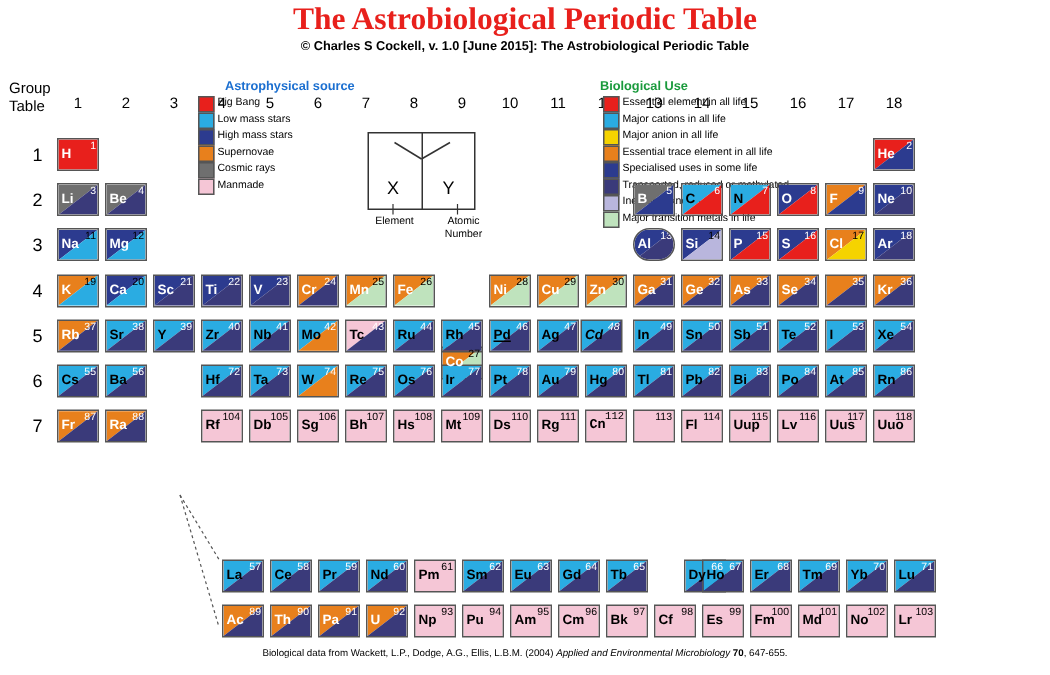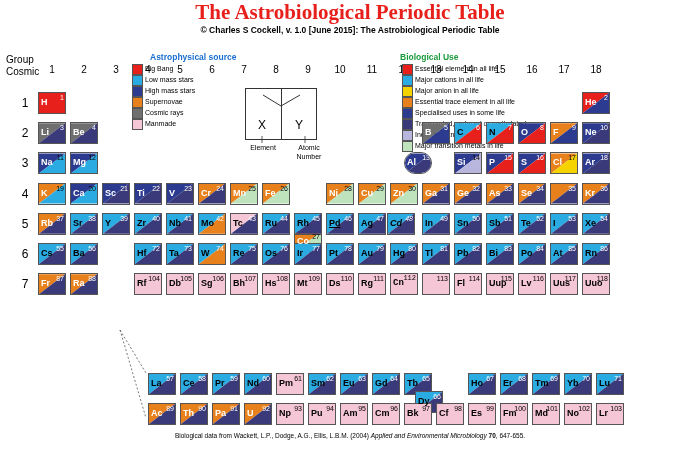--- a/index.html
+++ b/index.html
@@ -64,21 +64,21 @@
 
   svg.connector{position:absolute;left:0;top:0;width:700px;height:450px;pointer-events:none;}
 </style>
 </head>
 <body>
 
 <div class="title">The Astrobiological Periodic Table</div>
 <div class="subtitle">© Charles S Cockell, v. 1.0 [June 2015]: The Astrobiological Periodic Table</div>
 
 <div class="axis-label" id="group-label">Group</div>
-<div class="axis-label" id="period-label">Cosmic</div>
+<div class="axis-label" id="period-label">Table</div>
 
 <div id="group-numbers">
     <div class="grp" style="left: 42px; top: 64px;">1</div>
     <div class="grp" style="left: 74px; top: 64px;">2</div>
     <div class="grp" style="left: 106px; top: 64px;">3</div>
     <div class="grp" style="left: 138px; top: 64px;">4</div>
     <div class="grp" style="left: 170px; top: 64px;">5</div>
     <div class="grp" style="left: 202px; top: 64px;">6</div>
     <div class="grp" style="left: 234px; top: 64px;">7</div>
     <div class="grp" style="left: 266px; top: 64px;">8</div>
@@ -221,21 +221,21 @@
       <div class="half-r" style="background: rgb(42, 172, 226);"></div>
       <div class="sym" style="color: rgb(255, 255, 255);">Na</div>
       <div class="num" style="color: rgb(0, 0, 0);">11</div>
     </div>
     <div class="cell" style="left: 70px; top: 152.4px;">
       <div class="half-l" style="background: rgb(44, 59, 143);"></div>
       <div class="half-r" style="background: rgb(42, 172, 226);"></div>
       <div class="sym" style="color: rgb(255, 255, 255);">Mg</div>
       <div class="num" style="color: rgb(0, 0, 0);">12</div>
     </div>
-    <div class="cell" style="left: 404px; top: 152.4px; border-radius: 11px;">
+    <div class="cell" style="left: 422px; top: 152.4px; border-radius: 11px;">
       <div class="half-l" style="background: rgb(44, 59, 143);"></div>
       <div class="half-r" style="background: rgb(58, 58, 122);"></div>
       <div class="sym" style="color: rgb(255, 255, 255);">Al</div>
       <div class="num" style="color: rgb(255, 255, 255);">13</div>
     </div>
     <div class="cell" style="left: 454px; top: 152.4px;">
       <div class="half-l" style="background: rgb(44, 59, 143);"></div>
       <div class="half-r" style="background: rgb(185, 182, 221);"></div>
       <div class="sym" style="color: rgb(255, 255, 255);">Si</div>
       <div class="num" style="color: rgb(0, 0, 0);">14</div>
@@ -717,21 +717,21 @@
       <div class="half-r" style="background: rgb(58, 58, 122);"></div>
       <div class="sym" style="color: rgb(0, 0, 0);">Gd</div>
       <div class="num" style="color: rgb(255, 255, 255);">64</div>
     </div>
     <div class="cell" style="left: 404px; top: 373px; text-decoration: underline;">
       <div class="half-l" style="background: rgb(42, 172, 226);"></div>
       <div class="half-r" style="background: rgb(58, 58, 122);"></div>
       <div class="sym" style="color: rgb(0, 0, 0);">Tb</div>
       <div class="num" style="color: rgb(255, 255, 255);">65</div>
     </div>
-    <div class="cell" style="left: 415px; top: 373px; margin-top: 18px;">
+    <div class="cell" style="left: 456px; top: 373px;">
       <div class="half-l" style="background: rgb(42, 172, 226);"></div>
       <div class="half-r" style="background: rgb(58, 58, 122);"></div>
       <div class="sym" style="color: rgb(0, 0, 0);">Dy</div>
       <div class="num" style="color: rgb(255, 255, 255);">66</div>
     </div>
     <div class="cell" style="left: 468px; top: 373px;">
       <div class="half-l" style="background: rgb(42, 172, 226);"></div>
       <div class="half-r" style="background: rgb(58, 58, 122);"></div>
       <div class="sym" style="color: rgb(0, 0, 0);">Ho</div>
       <div class="num" style="color: rgb(255, 255, 255);">67</div>

